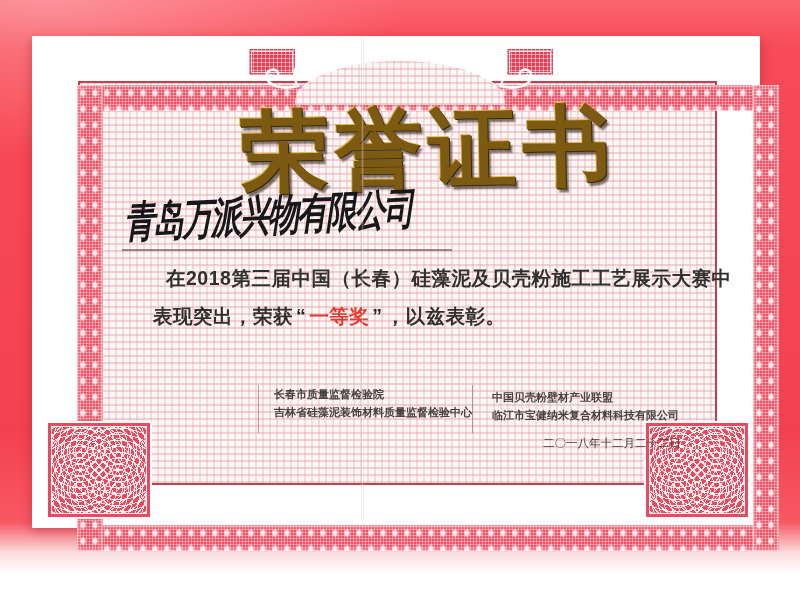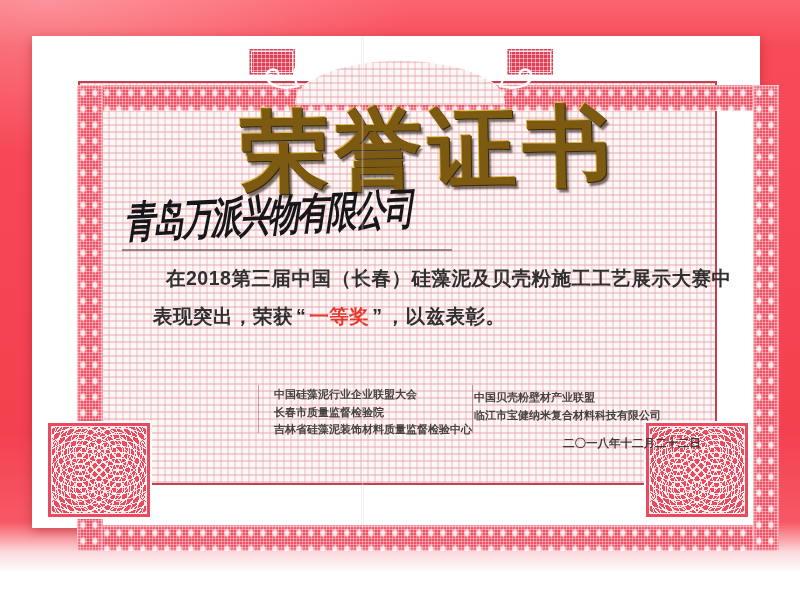--- a/index.html
+++ b/index.html
@@ -104,26 +104,26 @@
   .body-text{
     position:absolute;left:128px;top:259px;width:580px;z-index:5;
     font-size:19.5px;font-weight:600;color:#303030;line-height:38px;letter-spacing:.5px;
   }
   .body-line1{margin-left:38px;white-space:nowrap;}
   .body-line2{white-space:nowrap;margin-left:25px;}
   .award{color:#e8372e;}
   .quote{color:#2b2b2b;font-weight:bold;margin:0 3px;}
   .issuers{position:absolute;z-index:5;font-size:11px;font-weight:bold;color:#46423f;line-height:17.5px;}
   .issuers div{white-space:nowrap;}
-  .col1{left:134px;top:386px;} .col2{left:274px;top:386px;} .col3{left:474px;top:389px;}
+  .col1{left:134px;top:386px;} .col2{left:274px;top:386px;} .col3{left:492px;top:389px;}
   .divider{position:absolute;top:385px;width:1px;height:48px;z-index:5;background:rgba(155,70,80,.5);}
   .d1{left:258px;} .d2{left:472px;}
   .date{
     position:absolute;left:543px;top:436px;z-index:5;white-space:nowrap;
-    font-size:11.5px;font-weight:bold;color:#3c3a39;letter-spacing:0;margin-left:20px;
+    font-size:11.5px;font-weight:normal;color:#3c3a39;letter-spacing:0;
   }
 </style>
 </head>
 <body>
 
 <div class="stage">
   <div class="sheet">
 
     <div class="band band-top"></div>
     <div class="band band-bottom"></div>
@@ -158,21 +158,20 @@
   <div class="recipient">青岛万派兴物有限公司</div>
   <div class="recipient-line"></div>
 
   <div class="body-text">
     <div class="body-line1">在2018第三届中国（长春）硅藻泥及贝壳粉施工工艺展示大赛中</div>
     <div class="body-line2"><span>表现突出，荣获</span><span class="quote">“</span><span class="award">一等奖</span><span class="quote">”</span><span>，以兹表彰。</span></div>
   </div>
 
   <div class="divider d1"></div>
   <div class="issuers col2">
-    <div>中国硅藻泥行业企业联盟大会</div>
     <div>长春市质量监督检验院</div>
     <div>吉林省硅藻泥装饰材料质量监督检验中心</div>
   </div>
   <div class="divider d2"></div>
   <div class="issuers col3">
     <div>中国贝壳粉壁材产业联盟</div>
     <div>临江市宝健纳米复合材料科技有限公司</div>
   </div>
 
   <div class="date">二〇一八年十二月二十二日</div>

